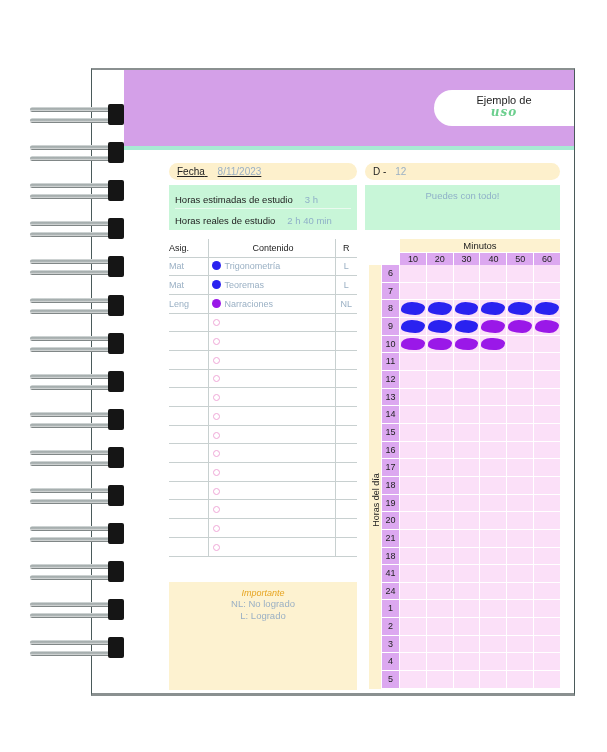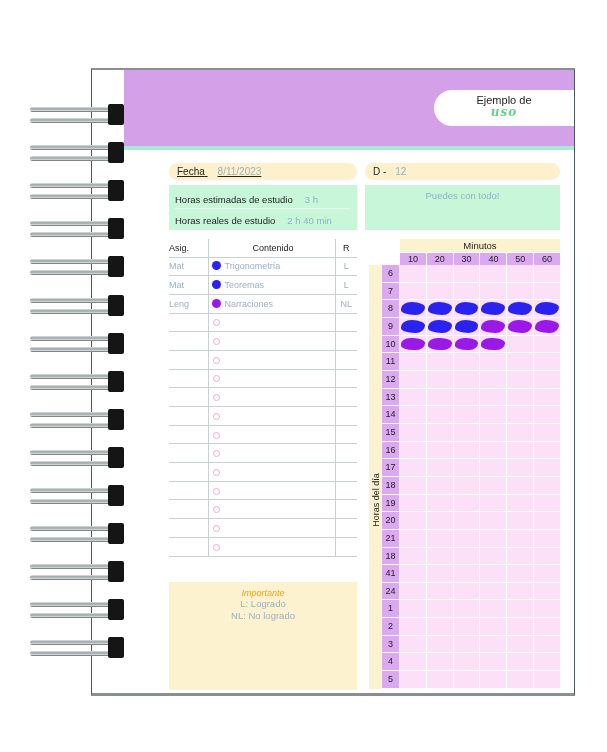--- a/index.html
+++ b/index.html
@@ -269,22 +269,22 @@
       <tr>
         <td class="c1"></td>
         <td class="c2"><span class="dot empty"></span><span></span></td>
         <td class="c3"></td>
       </tr>
     </tbody>
 </table>
 
 <div class="important-box">
   <span class="h">Importante</span>
+  <span class="s">NL: No logrado</span>
   <span class="s">L: Logrado</span>
-  <span class="s">NL: No logrado</span>
 </div>
 
 <div class="grid-wrap">
   <div class="minutos-hdr">Minutos</div>
   <div class="min-row" id="min-row">
       <div class="min-cell">10</div>
       <div class="min-cell">20</div>
       <div class="min-cell">30</div>
       <div class="min-cell">40</div>
       <div class="min-cell">50</div>

